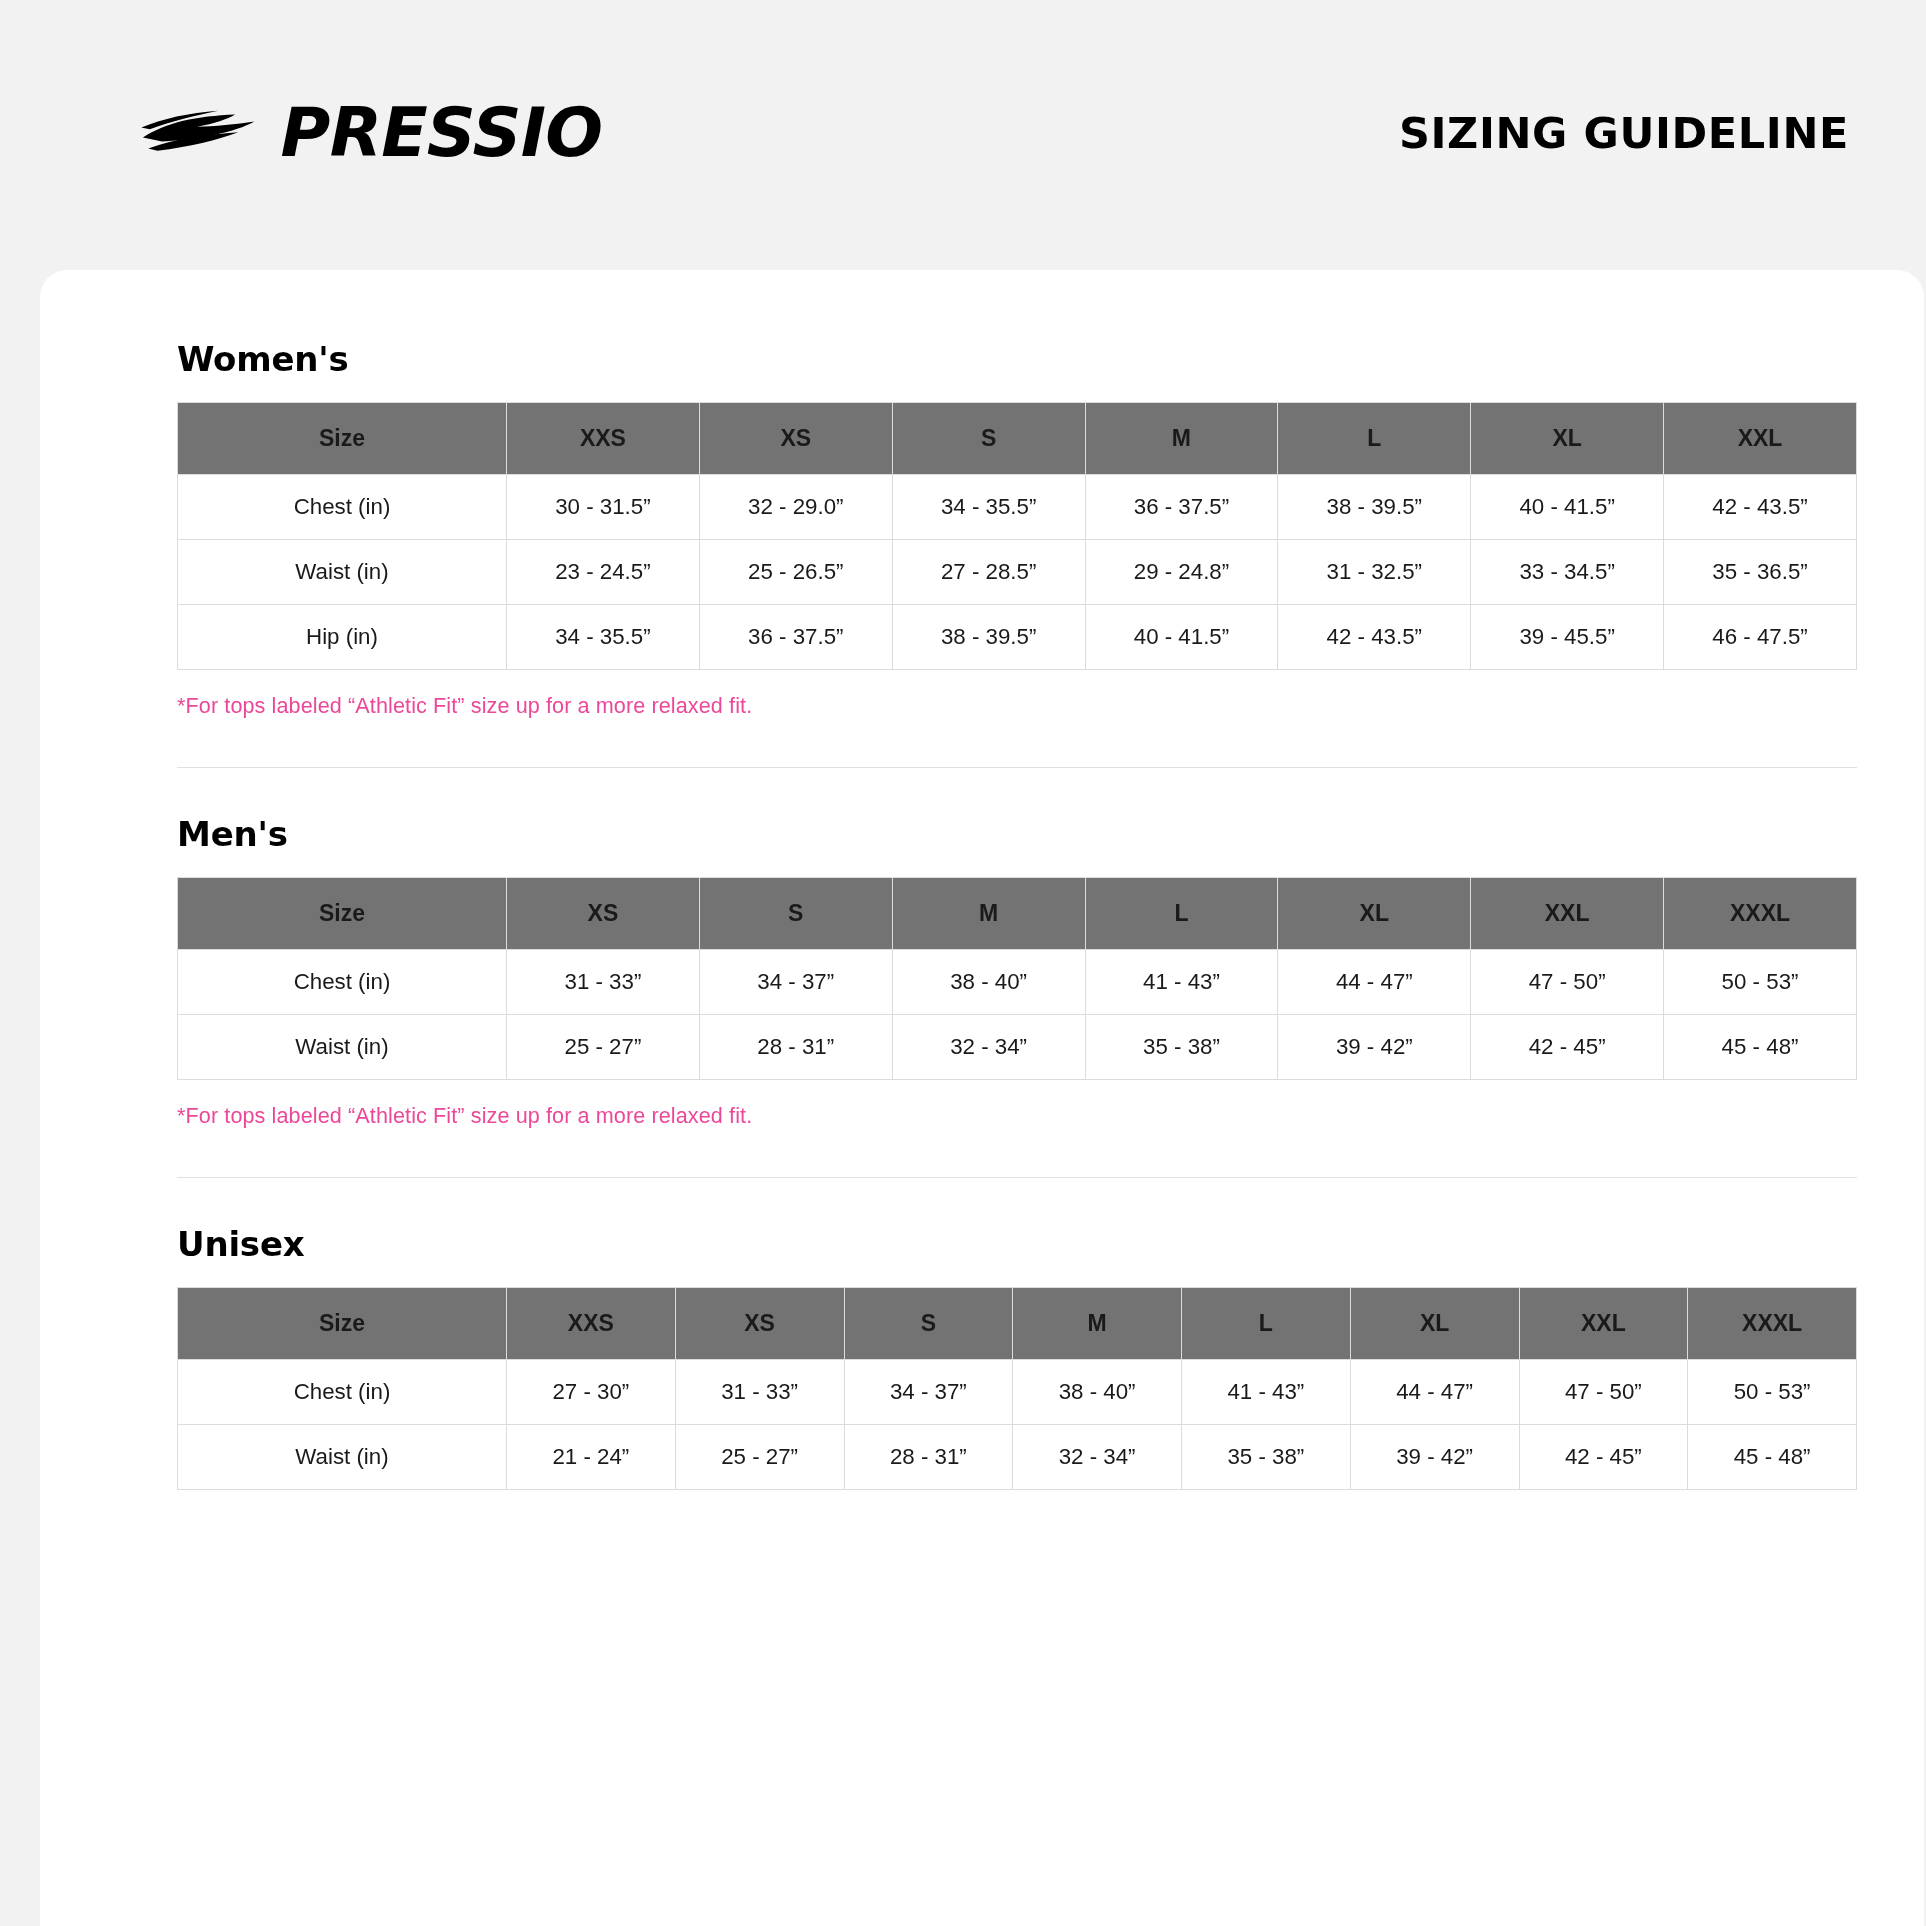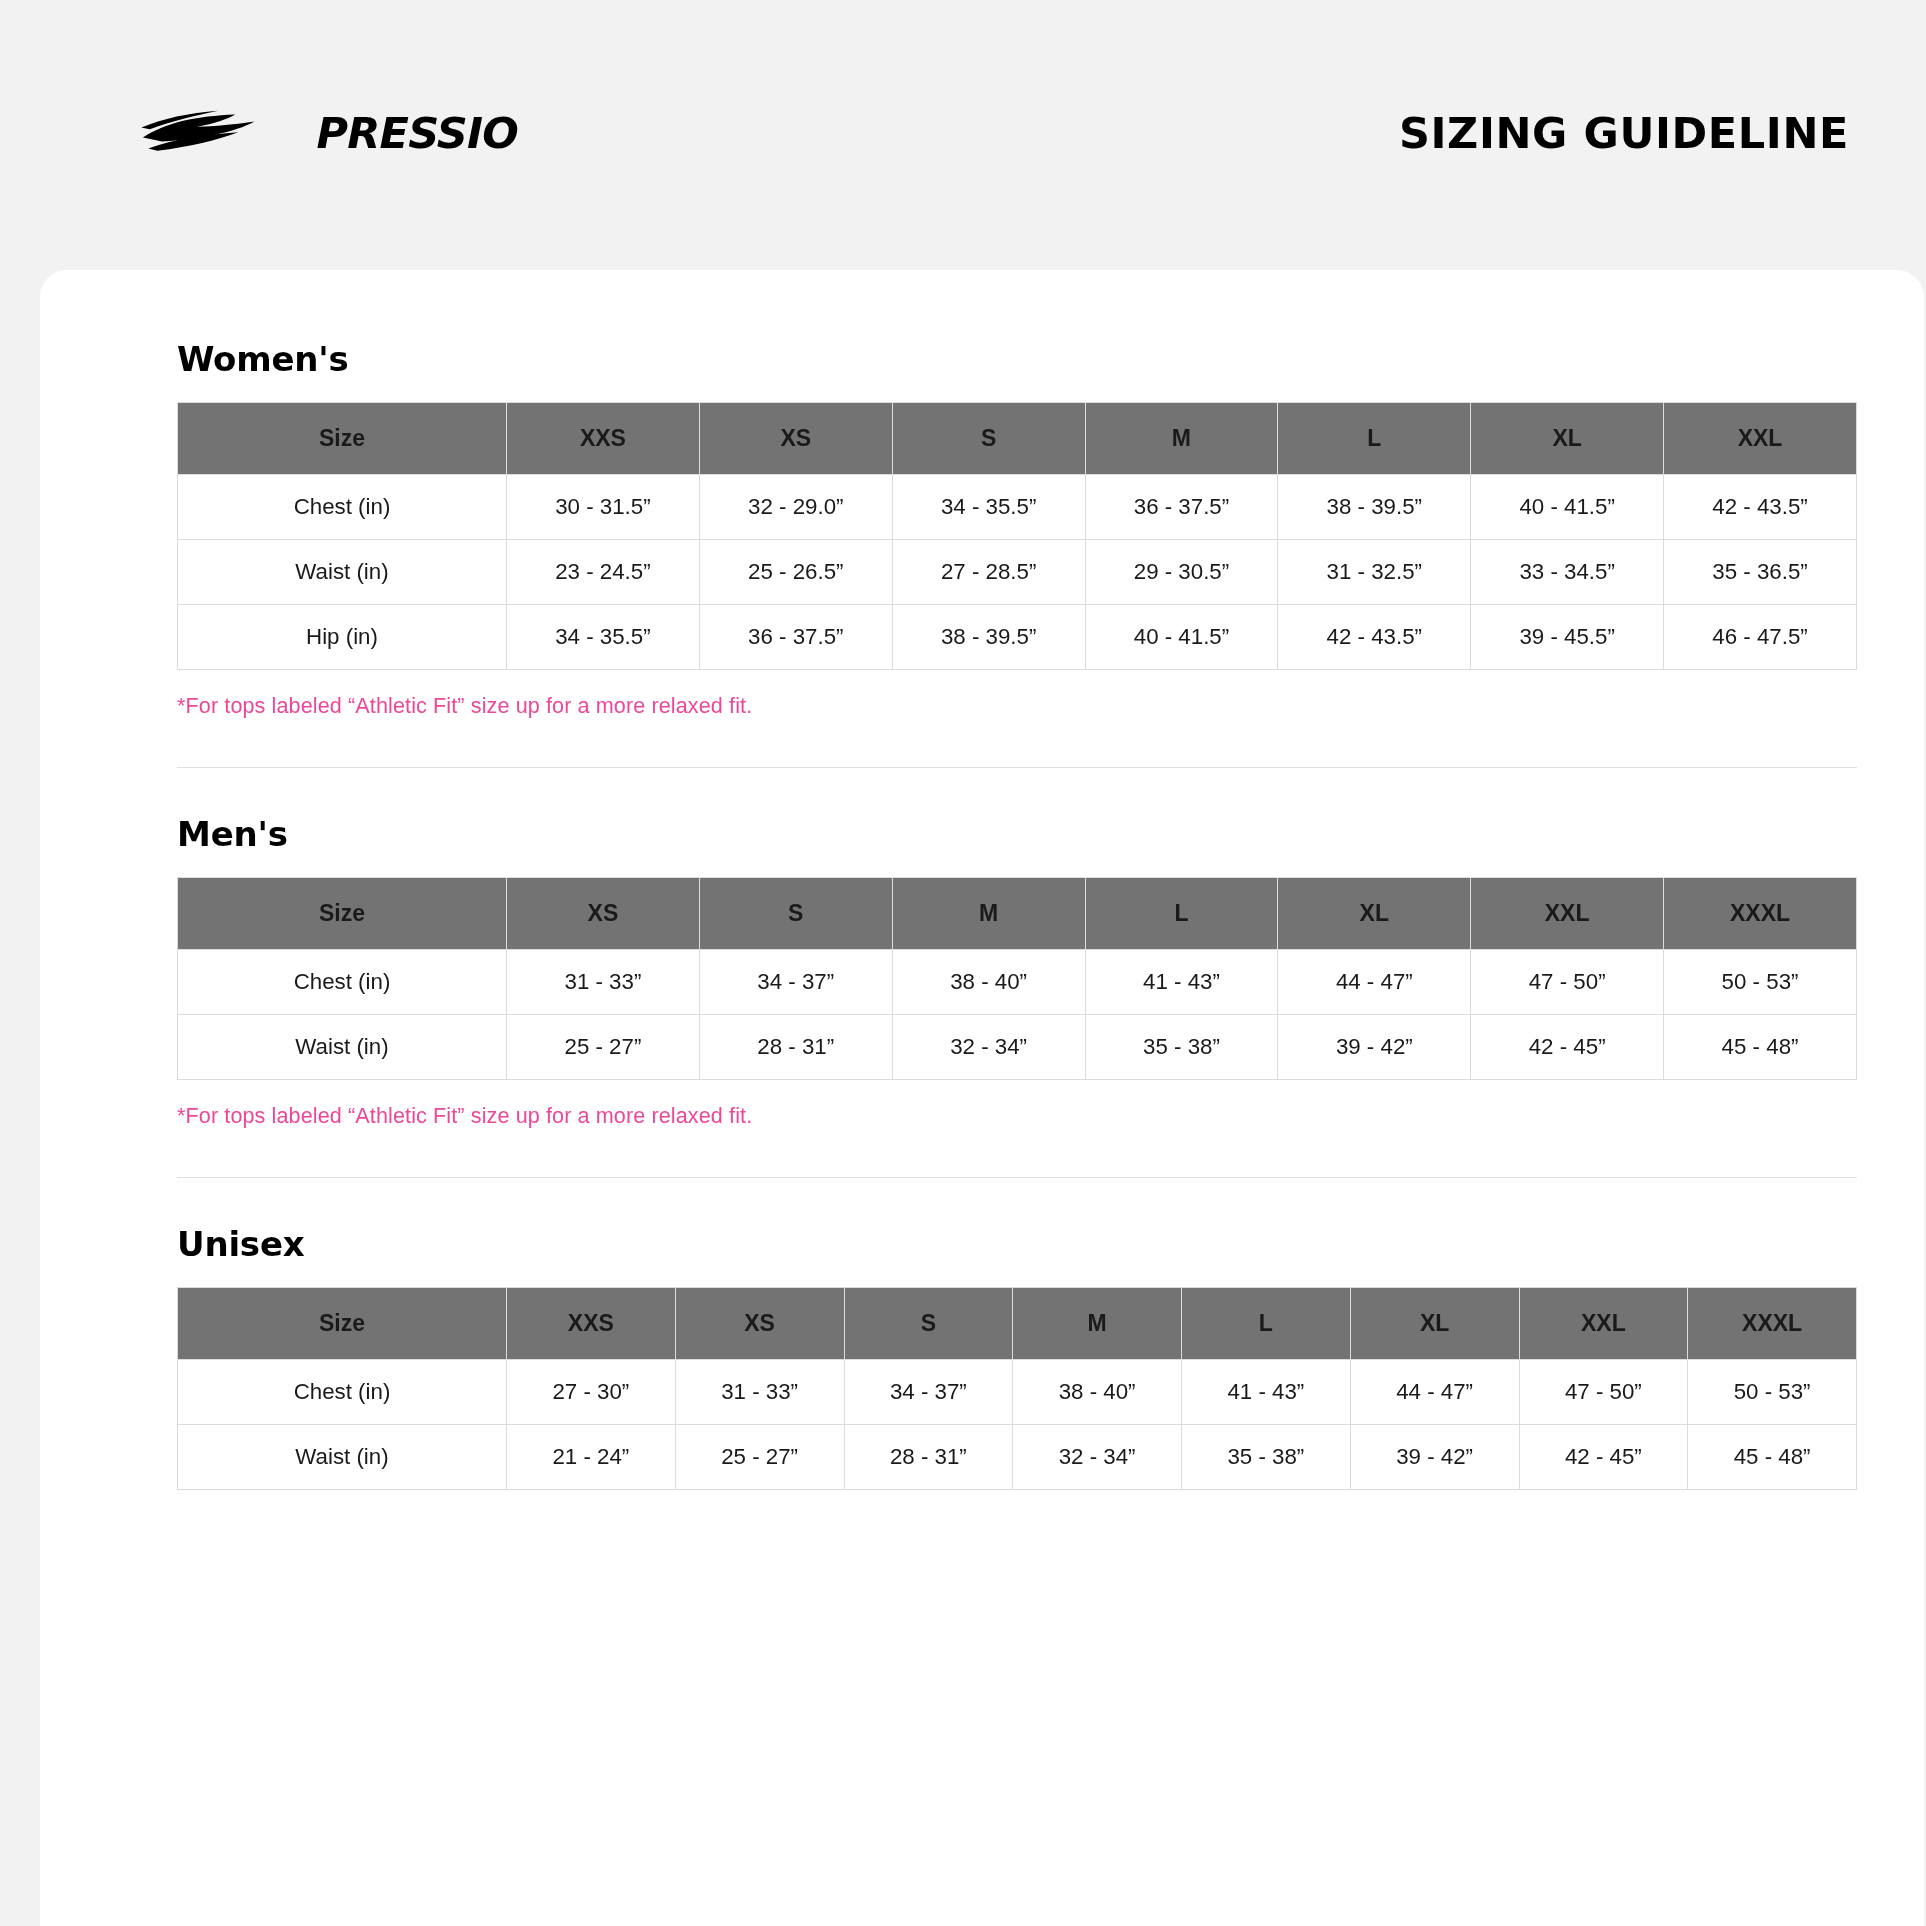--- a/index.html
+++ b/index.html
@@ -26,27 +26,26 @@
     padding: 0 116px 0 139px;
   }
   .brand {
     display: flex;
     align-items: center;
     gap: 14.6px;
   }
   .brand-mark { display:block; }
   .brand-name {
     font-family: "DejaVu Sans", sans-serif;
-    font-size: 43px;
+    font-size: 68px;
     font-weight: 700;
     letter-spacing: -0.8px;
     font-style: italic;
     color: #000;
     line-height: 1;
-    margin-left: 36px;
   }
   .doc-title {
     font-family: "DejaVu Sans", sans-serif;
     font-size: 43px;
     font-weight: 700;
     letter-spacing: 0.6px;
     color: #000;
   }
 
   
@@ -153,21 +152,21 @@
             <td>36 - 37.5”</td>
             <td>38 - 39.5”</td>
             <td>40 - 41.5”</td>
             <td>42 - 43.5”</td>
           </tr>
           <tr>
             <td>Waist (in)</td>
             <td>23 - 24.5”</td>
             <td>25 - 26.5”</td>
             <td>27 - 28.5”</td>
-            <td>29 - 30.5”</td>
+            <td>29 - 24.8”</td>
             <td>31 - 32.5”</td>
             <td>33 - 34.5”</td>
             <td>35 - 36.5”</td>
           </tr>
           <tr>
             <td>Hip (in)</td>
             <td>34 - 35.5”</td>
             <td>36 - 37.5”</td>
             <td>38 - 39.5”</td>
             <td>40 - 41.5”</td>

